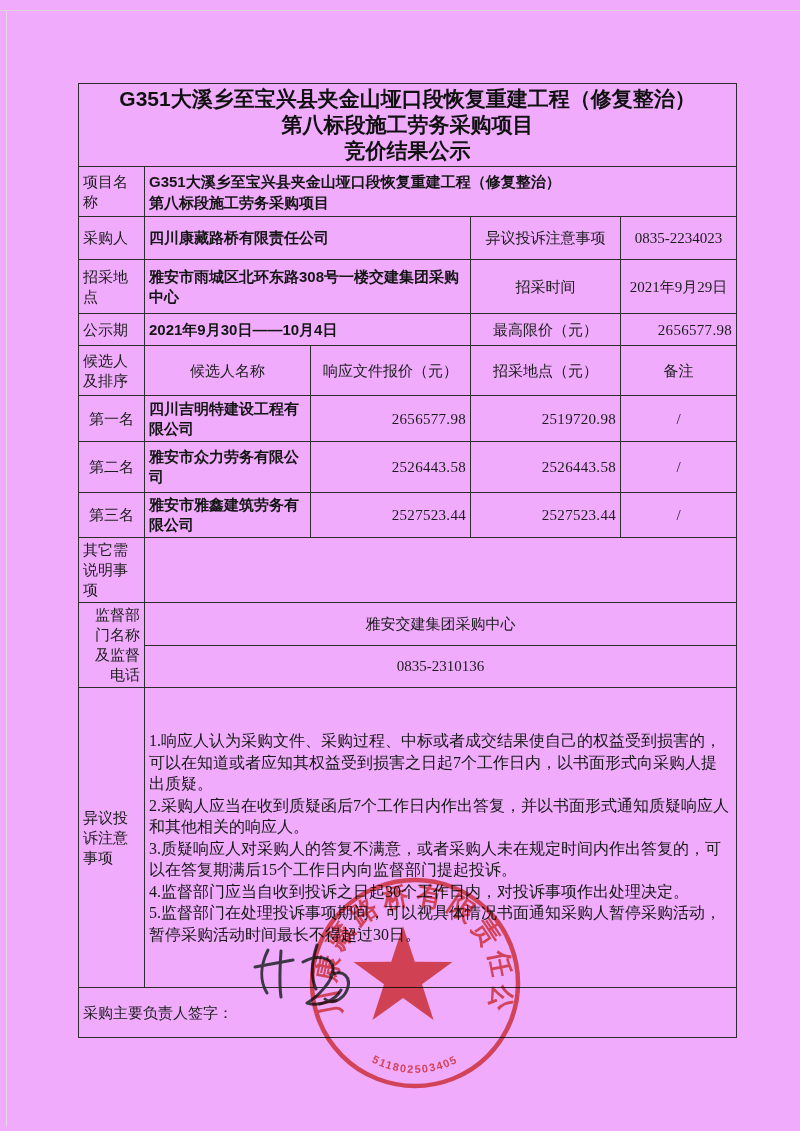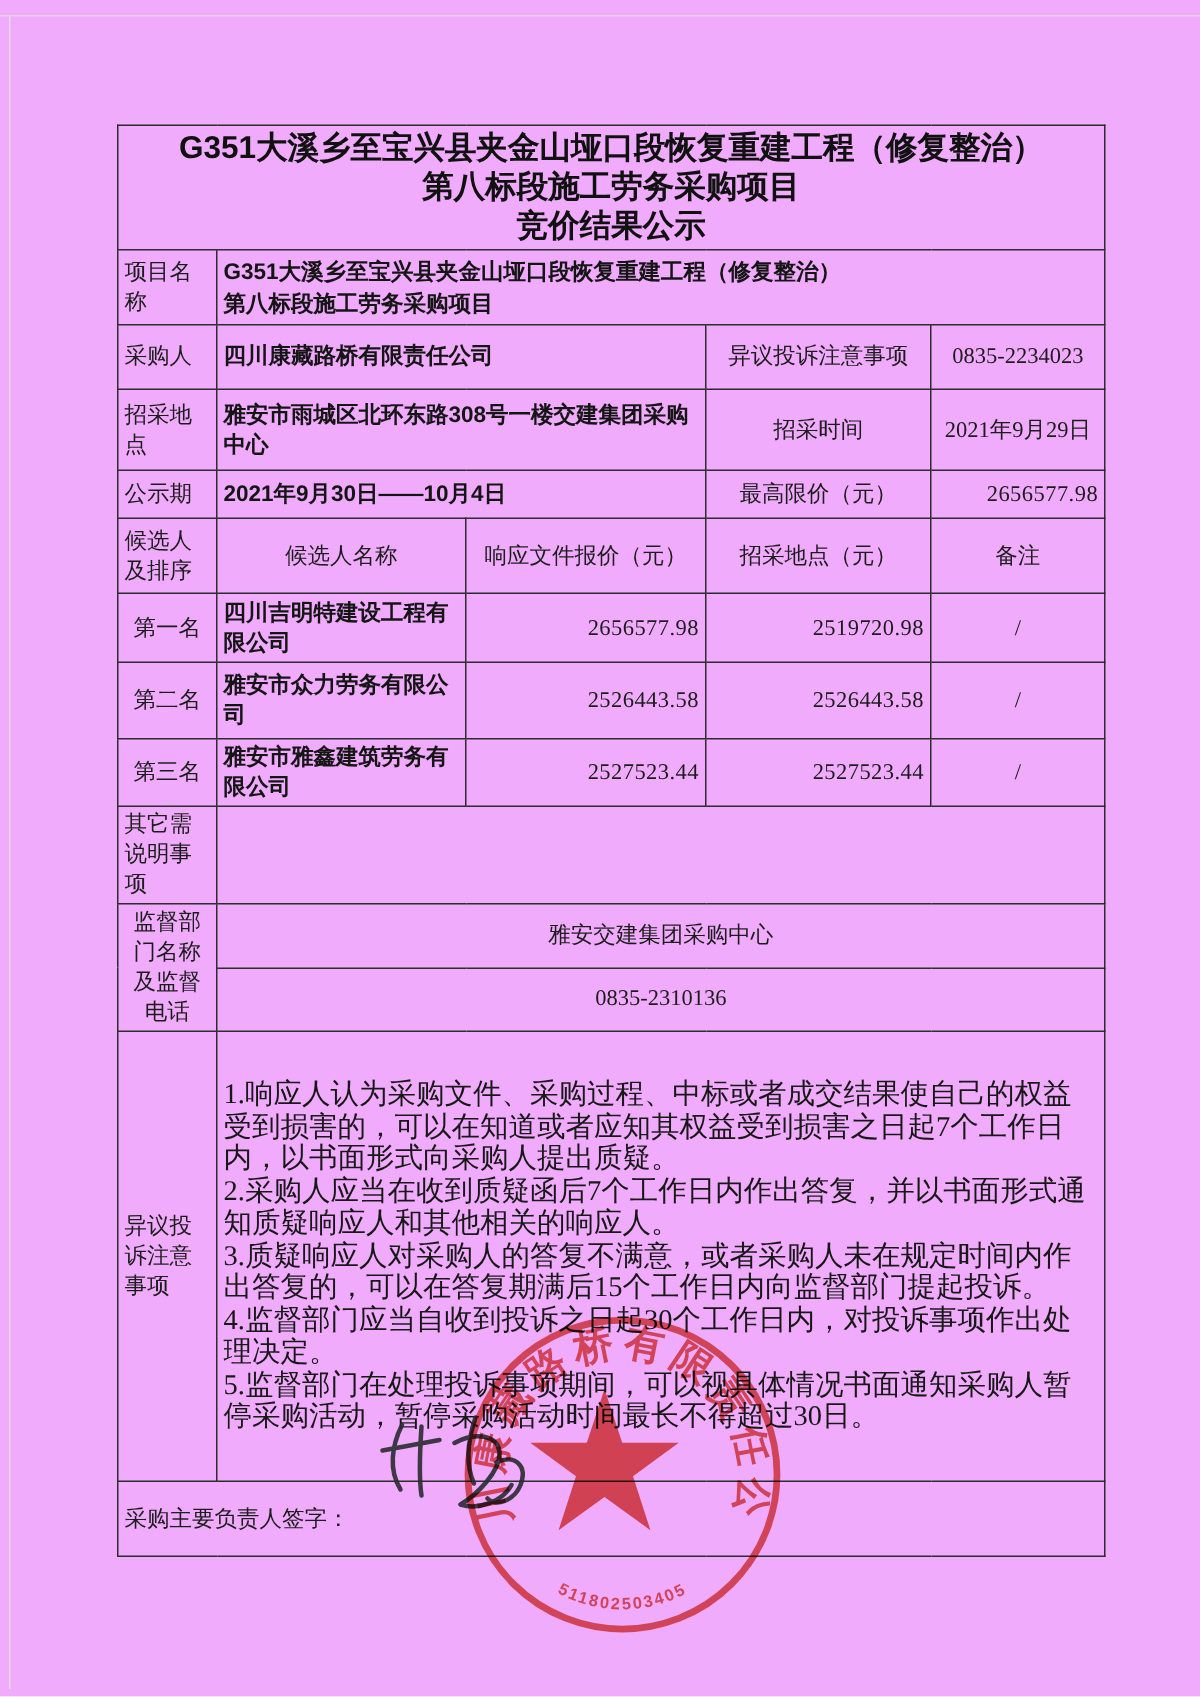--- a/index.html
+++ b/index.html
@@ -35,34 +35,34 @@
   }
   td.title-cell { padding:6px 2px; }
   .title-line {
     text-align:center; font-family:"Liberation Sans","DejaVu Sans",sans-serif;
     font-weight:700; font-size:21px; line-height:26px; color:#111;
   }
   td.lab {
     font-size:14px; line-height:21px; text-align:left; padding:1px 1px 1px 3px;
     word-break:break-all;
   }
-  td.lab-center { text-align:center; padding:1px; }
+  td.lab-center { text-align:right; padding:1px; }
   td.rank { text-align:center; font-size:14px; }
   .v-strong {
     font-family:"Liberation Sans","DejaVu Sans",sans-serif;
     font-weight:600; font-size:15px; line-height:21px; color:#151515;
   }
   td.val-left { text-align:left; padding-left:7px; }
   td.center { text-align:center; }
   td.name-cell { text-align:left; }
   td.price { text-align:right; font-size:14.5px; letter-spacing:.3px; }
   td.hdr { text-align:center; font-size:15px; }
   td.notice-cell { padding:4px 10px 4px 7px; }
   .notice p {
-    font-size:19px; line-height:21.5px; text-align:left; color:#181818;
+    font-size:16px; line-height:21.5px; text-align:left; color:#181818;
     word-break:break-all;
   }
   td.sig-cell { text-align:left; padding-left:8px; font-size:16px; }
   .overlay { position:absolute; left:0; top:0; width:800px; height:1131px; pointer-events:none; }
   .stamp-group { mix-blend-mode:multiply; opacity:.92; }
 </style>
 </head>
 <body>
 
 <div class="paper">

